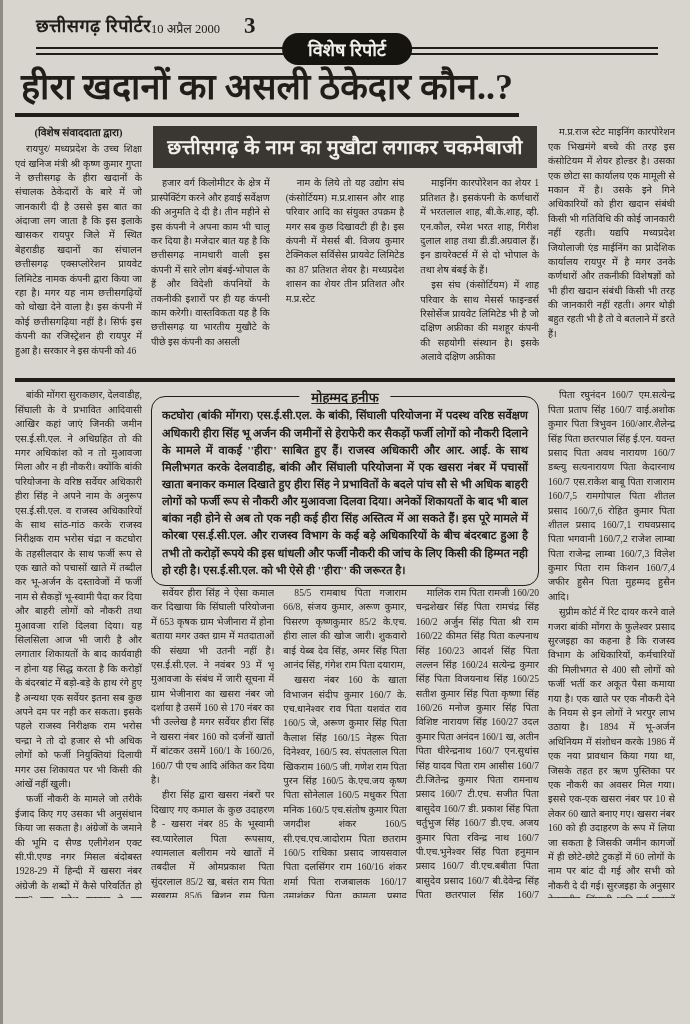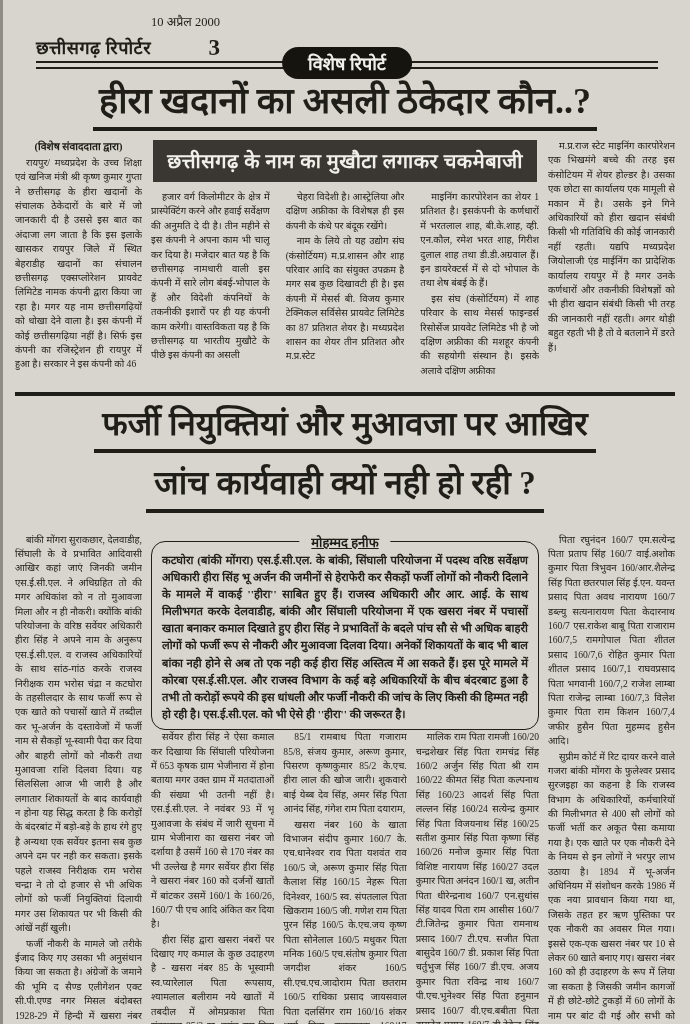--- a/index.html
+++ b/index.html
@@ -12,37 +12,37 @@
     background:var(--paper);color:var(--ink);
     font-family:"Liberation Serif","DejaVu Serif",serif;
     box-shadow:0 0 12px rgba(0,0,0,.5);
   }
   .scan-edge{position:absolute;left:0;top:0;width:3px;height:100%;background:#35322c;opacity:.45;}
 
   
   .header{position:relative;padding:13px 32px 0 36px;}
   .mast-row{display:flex;justify-content:flex-start;align-items:flex-end;}
   .masthead{font-size:18px;font-weight:bold;letter-spacing:.5px;}
-  .dateline{font-size:12.5px;display:flex;align-items:flex-end;gap:8px;flex-direction:column;}
+  .dateline{font-size:12.5px;display:flex;align-items:flex-end;gap:24px;}
   .pageno{font-size:23px;font-weight:bold;line-height:.9;}
-  .header-rule{margin-top:2px;height:8px;border-top:2.5px solid var(--ink);border-bottom:2.5px solid var(--ink);position:relative;}
+  .header-rule{margin-top:10px;height:8px;border-top:2.5px solid var(--ink);border-bottom:2.5px solid var(--ink);position:relative;}
   .badge{
     position:absolute;left:50%;top:-16px;transform:translateX(-50%);
     background:var(--badge_bg);color:var(--banner_fg);
     font-size:18px;font-weight:bold;padding:4px 26px;border-radius:18px;white-space:nowrap;
   }
 
   
   .col{font-size:9.6px;line-height:1.5;text-align:justify;overflow:hidden;}
   .col p{margin:0 0 1px;text-indent:11px;}
   .rule-heavy{margin:5px 15px 4px;height:4px;border-top:3px solid var(--ink);border-bottom:1px solid var(--ink);}
 
   
   .a1{padding:4px 15px 0;}
-  .a1-headline{text-align:center;margin:8px 0 2px;}
+  .a1-headline{margin:8px 0 2px;}
   .a1-headline span{
     display:inline-block;font-size:36px;font-weight:bold;line-height:1.15;
     border-bottom:4px solid var(--ink);padding:0 6px 5px;
   }
   .a1-body{display:flex;gap:9px;margin-top:8px;height:248px;}
   .a1-col-side{width:127px;flex:none;}
   .byline1{font-weight:bold;text-align:center;font-size:10.5px;text-indent:0 !important;margin-bottom:1px;}
   .a1-mid{flex:1;display:flex;flex-direction:column;min-width:0;}
   .a1-banner{
     background:var(--banner_bg);color:var(--banner_fg);
@@ -105,61 +105,56 @@
             <p>रायपुर/ मध्यप्रदेश के उच्च शिक्षा एवं खनिज मंत्री श्री कृष्ण कुमार गुप्ता ने छत्तीसगढ़ के हीरा खदानों के संचालक ठेकेदारों के बारे में जो जानकारी दी है उससे इस बात का अंदाजा लग जाता है कि इस इलाके खासकर रायपुर जिले में स्थित बेहराडीह खदानों का संचालन छत्तीसगढ़ एक्सप्लोरेशन प्रायवेट लिमिटेड नामक कंपनी द्वारा किया जा रहा है। मगर यह नाम छत्तीसगढ़ियों को धोखा देने वाला है। इस कंपनी में कोई छत्तीसगढ़िया नहीं है। सिर्फ इस कंपनी का रजिस्ट्रेशन ही रायपुर में हुआ है। सरकार ने इस कंपनी को 46</p>
           </div>
       </div>
       <div class="a1-mid">
         <div class="a1-banner">छत्तीसगढ़ के नाम का मुखौटा लगाकर चकमेबाजी</div>
         <div class="a1-midcols">
           <div class="col">
               <p>हजार वर्ग किलोमीटर के क्षेत्र में प्रास्पेक्टिंग करने और हवाई सर्वेक्षण की अनुमति दे दी है। तीन महीने से इस कंपनी ने अपना काम भी चालू कर दिया है। मजेदार बात यह है कि छत्तीसगढ़ नामधारी वाली इस कंपनी में सारे लोग बंबई-भोपाल के हैं और विदेशी कंपनियों के तकनीकी इशारों पर ही यह कंपनी काम करेगी। वास्तविकता यह है कि छत्तीसगढ़ या भारतीय मुखौटे के पीछे इस कंपनी का असली</p>
             </div>
           <div class="col">
-              <p>चेहरा विदेशी है। आस्ट्रेलिया और दक्षिण अफ्रीका के विशेषज्ञ ही इस कंपनी के कंधे पर बंदूक रखेंगे।</p>
               <p>नाम के लिये तो यह उद्योग संघ (कंसोर्टियम) म.प्र.शासन और शाह परिवार आदि का संयुक्त उपक्रम है मगर सब कुछ दिखावटी ही है। इस कंपनी में मेसर्स बी. विजय कुमार टेक्निकल सर्विसेस प्रायवेट लिमिटेड का 87 प्रतिशत शेयर है। मध्यप्रदेश शासन का शेयर तीन प्रतिशत और म.प्र.स्टेट</p>
             </div>
           <div class="col">
               <p>माइनिंग कारपोरेशन का शेयर 1 प्रतिशत है। इसकंपनी के कर्णधारों में भरतलाल शाह, बी.के.शाह, व्ही. एन.कौल, रमेश भरत शाह, गिरीश दुलाल शाह तथा डी.डी.अग्रवाल हैं। इन डायरेक्टर्स में से दो भोपाल के तथा शेष बंबई के हैं।</p>
               <p>इस संघ (कंसोर्टियम) में शाह परिवार के साथ मेसर्स फाइन्डर्स रिसोर्सेज प्रायवेट लिमिटेड भी है जो दक्षिण अफ्रीका की मशहूर कंपनी की सहयोगी संस्थान है। इसके अलावे दक्षिण अफ्रीका</p>
             </div>
         </div>
       </div>
       <div class="col a1-col-side">
           <p>म.प्र.राज स्टेट माइनिंग कारपोरेशन एक भिखमंगे बच्चे की तरह इस कंसोटियम में शेयर होल्डर है। उसका एक छोटा सा कार्यालय एक मामूली से मकान में है। उसके इने गिने अधिकारियों को हीरा खदान संबंधी किसी भी गतिविधि की कोई जानकारी नहीं रहती। यद्यपि मध्यप्रदेश जियोलाजी एंड माईनिंग का प्रादेशिक कार्यालय रायपुर में है मगर उनके कर्णधारों और तकनीकी विशेषज्ञों को भी हीरा खदान संबंधी किसी भी तरह की जानकारी नहीं रहती। अगर थोड़ी बहुत रहती भी है तो वे बतलाने में डरते हैं।</p>
         </div>
     </div>
   </div>
 
   <div class="rule-heavy"></div>
 
   <div>
-    <div class="a2-headline">
-      <span class="hl">फर्जी नियुक्तियां और मुआवजा पर आखिर</span><br>
-      <span class="hl">जांच कार्यवाही क्यों नही हो रही ?</span>
-    </div>
 
     <div class="a2-body">
       <div class="col a2-side">
           <p>बांकी मोंगरा सुराकछार, देलवाडीह, सिंघाली के वे प्रभावित आदिवासी आखिर कहां जाएं जिनकी जमीन एस.ई.सी.एल. ने अधिग्रहित तो की मगर अधिकांश को न तो मुआवजा मिला और न ही नौकरी। क्योंकि बांकी परियोजना के वरिष्ठ सर्वेयर अधिकारी हीरा सिंह ने अपने नाम के अनुरूप एस.ई.सी.एल. व राजस्व अधिकारियों के साथ सांठ-गांठ करके राजस्व निरीक्षक राम भरोस चंद्रा न कटघोरा के तहसीलदार के साथ फर्जी रूप से एक खाते को पचासों खाते में तब्दील कर भू-अर्जन के दस्तावेजों में फर्जी नाम से सैकड़ों भू-स्वामी पैदा कर दिया और बाहरी लोगों को नौकरी तथा मुआवजा राशि दिलवा दिया। यह सिलसिला आज भी जारी है और लगातार शिकायतों के बाद कार्यवाही न होना यह सिद्ध करता है कि करोड़ों के बंदरबांट में बड़ो-बड़े के हाथ रंगे हुए है अन्यथा एक सर्वेयर इतना सब कुछ अपने दम पर नही कर सकता। इसके पहले राजस्व निरीक्षक राम भरोस चन्द्रा ने तो दो हजार से भी अधिक लोगों को फर्जी नियुक्तियां दिलायी मगर उस शिकायत पर भी किसी की आंखें नहीं खुली।</p>
           <p>फर्जी नौकरी के मामले जो तरीके ईजाद किए गए उसका भी अनुसंधान किया जा सकता है। अंग्रेजों के जमाने की भूमि द सैण्ड एलीगेशन एक्ट सी.पी.एण्ड नगर मिसल बंदोबस्त 1928-29 में हिन्दी में खसरा नंबर अंग्रेजी के शब्दों में कैसे परिवर्तित हो गया? क्या प्रदेश सरकार ने इस तब्दीली के लिए कोई अधिसूचना जारी की थी। यह जांच का विषय है। और तो और</p>
         </div>
 
       <div class="a2-center">
         <div class="lead-box">
           <div class="lead-author">मोहम्मद हनीफ</div>
           <div class="lead-text">कटघोरा (बांकी मोंगरा) एस.ई.सी.एल. के बांकी, सिंघाली परियोजना में पदस्थ वरिष्ठ सर्वेक्षण अधिकारी हीरा सिंह भू अर्जन की जमीनों से हेराफेरी कर सैकड़ों फर्जी लोगों को नौकरी दिलाने के मामले में वाकई ''हीरा'' साबित हुए हैं। राजस्व अधिकारी और आर. आई. के साथ मिलीभगत करके देलवाडीह, बांकी और सिंघाली परियोजना में एक खसरा नंबर में पचासों खाता बनाकर कमाल दिखाते हुए हीरा सिंह ने प्रभावितों के बदले पांच सौ से भी अधिक बाहरी लोगों को फर्जी रूप से नौकरी और मुआवजा दिलवा दिया। अनेकों शिकायतों के बाद भी बाल बांका नही होने से अब तो एक नही कई हीरा सिंह अस्तित्व में आ सकते हैं। इस पूरे मामले में कोरबा एस.ई.सी.एल. और राजस्व विभाग के कई बड़े अधिकारियों के बीच बंदरबाट हुआ है तभी तो करोड़ों रूपये की इस धांधली और फर्जी नौकरी की जांच के लिए किसी की हिम्मत नही हो रही है। एस.ई.सी.एल. को भी ऐसे ही ''हीरा'' की जरूरत है।</div>
         </div>
         <div class="a2-midcols">
           <div class="col">
               <p>सर्वेयर हीरा सिंह ने ऐसा कमाल कर दिखाया कि सिंघाली परियोजना में 653 कृषक ग्राम भेजीनारा में होना बताया मगर उक्त ग्राम में मतदाताओं की संख्या भी उतनी नहीं है। एस.ई.सी.एल. ने नवंबर 93 में भू मुआवजा के संबंध में जारी सूचना में ग्राम भेजीनारा का खसरा नंबर जो दर्शाया है उसमें 160 से 170 नंबर का भी उल्लेख है मगर सर्वेयर हीरा सिंह ने खसरा नंबर 160 को दर्जनों खातों में बांटकर उसमें 160/1 के 160/26, 160/7 पी एच आदि अंकित कर दिया है।</p>
               <p>हीरा सिंह द्वारा खसरा नंबरों पर दिखाए गए कमाल के कुछ उदाहरण है - खसरा नंबर 85 के भूस्वामी स्व.प्यारेलाल पिता रूपसाय, श्यामलाल बलीराम नये खातों में तबदील में ओमप्रकाश पिता सुंदरलाल 85/2 ख, बसंत राम पिता सुखराम 85/6, बिशुन राम पिता असनु 85/7 बैजनाथ पिता समारू 5/11 महाजन</p>
             </div>
           <div class="col">
-              <p>85/1 रामबाध पिता गजाराम 85/8, संजय कुमार, अरूण कुमार, पिसरण कृष्णकुमार 85/2 के.एच. हीरा लाल की खोज जारी। शुकवारो बाई येब्ब देव सिंह, अमर सिंह पिता आनंद सिंह, गंगेश राम पिता दयाराम,</p>
+              <p>85/5 रामबाध पिता गजाराम 66/8, संजय कुमार, अरूण कुमार, पिसरण कृष्णकुमार 85/2 के.एच. हीरा लाल की खोज जारी। शुकवारो बाई येब्ब देव सिंह, अमर सिंह पिता आनंद सिंह, गंगेश राम पिता दयाराम,</p>
               <p>खसरा नंबर 160 के खाता विभाजन संदीप कुमार 160/7 के. एच.धानेश्वर राव पिता यशवंत राव 160/5 जे, अरूण कुमार सिंह पिता कैलाश सिंह 160/15 नेहरू पिता दिनेश्वर, 160/5 स्व. संपतलाल पिता खिकराम 160/5 जी. गणेश राम पिता पुरन सिंह 160/5 के.एच.जय कृष्ण पिता सोनेलाल 160/5 मधुकर पिता मनिक 160/5 एच.संतोष कुमार पिता जगदीश शंकर 160/5 सी.एच.एच.जादोराम पिता छतराम 160/5 राधिका प्रसाद जायसवाल पिता दलसिंगर राम 160/16 शंकर शर्मा पिता राजबालक 160/17 उमाशंकर पिता कामता प्रसाद 160/18 राजेश ठाकुर पिता महेन्द्र कुमार</p>
             </div>
           <div class="col">
               <p>मालिक राम पिता रामजी 160/20 चन्द्रशेखर सिंह पिता रामचंद्र सिंह 160/2 अर्जुन सिंह पिता श्री राम 160/22 कीमत सिंह पिता कल्पनाथ सिंह 160/23 आदर्श सिंह पिता लल्लन सिंह 160/24 सत्येन्द्र कुमार सिंह पिता विजयनाथ सिंह 160/25 सतीश कुमार सिंह पिता कृष्णा सिंह 160/26 मनोज कुमार सिंह पिता विशिष्ट नारायण सिंह 160/27 उदल कुमार पिता अनंदन 160/1 ख, अतीन पिता धीरेन्द्रनाथ 160/7 एन.सुधांस सिंह यादव पिता राम आसीस 160/7 टी.जितेन्द्र कुमार पिता रामनाथ प्रसाद 160/7 टी.एच. सजीत पिता बासुदेव 160/7 डी. प्रकाश सिंह पिता चर्तुभुज सिंह 160/7 डी.एच. अजय कुमार पिता रविन्द्र नाथ 160/7 पी.एच.भुनेश्वर सिंह पिता हनुमान प्रसाद 160/7 वी.एच.बबीता पिता बासुदेव प्रसाद 160/7 बी.देवेन्द्र सिंह पिता छतरपाल सिंह 160/7 बी.एच.अरविन्द कुमार</p>
             </div>
         </div>
       </div>
 
       <div class="col a2-side">
           <p>पिता रघुनंदन 160/7 एम.सत्येन्द्र पिता प्रताप सिंह 160/7 वाई.अशोक कुमार पिता त्रिभुवन 160/आर.शैलेन्द्र सिंह पिता छतरपाल सिंह ई.एन. यवन्त प्रसाद पिता अवध नारायण 160/7 डब्ल्यु सत्यनारायण पिता केदारनाथ 160/7 एस.राकेश बाबू पिता राजाराम 160/7,5 रामगोपाल पिता शीतल प्रसाद 160/7,6 रोहित कुमार पिता शीतल प्रसाद 160/7,1 राघवप्रसाद पिता भगवानी 160/7,2 राजेश लाम्बा पिता राजेन्द्र लाम्बा 160/7,3 विलेश कुमार पिता राम किशन 160/7,4 जफीर हुसैन पिता मुहम्मद हुसैन आदि।</p>

